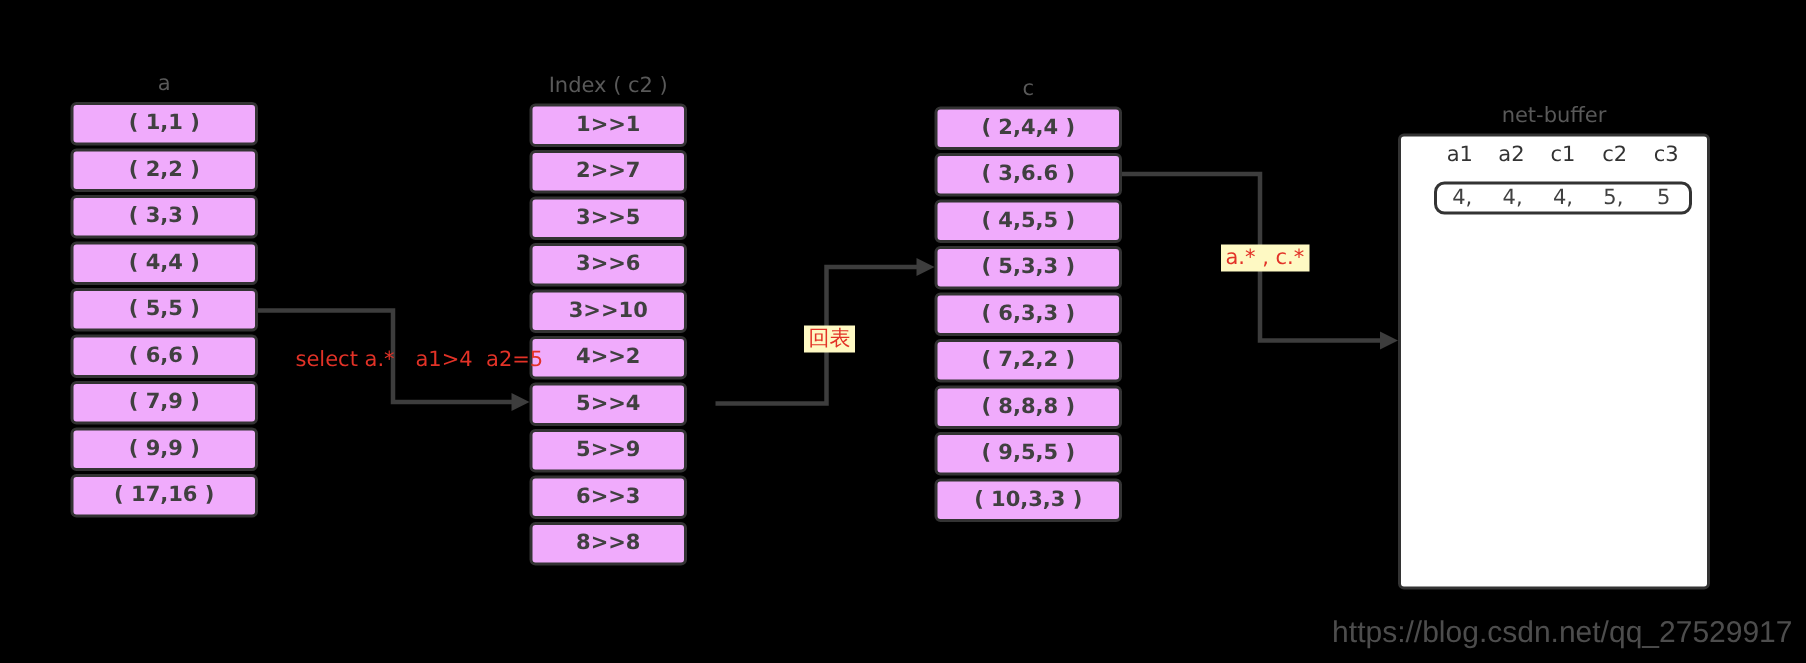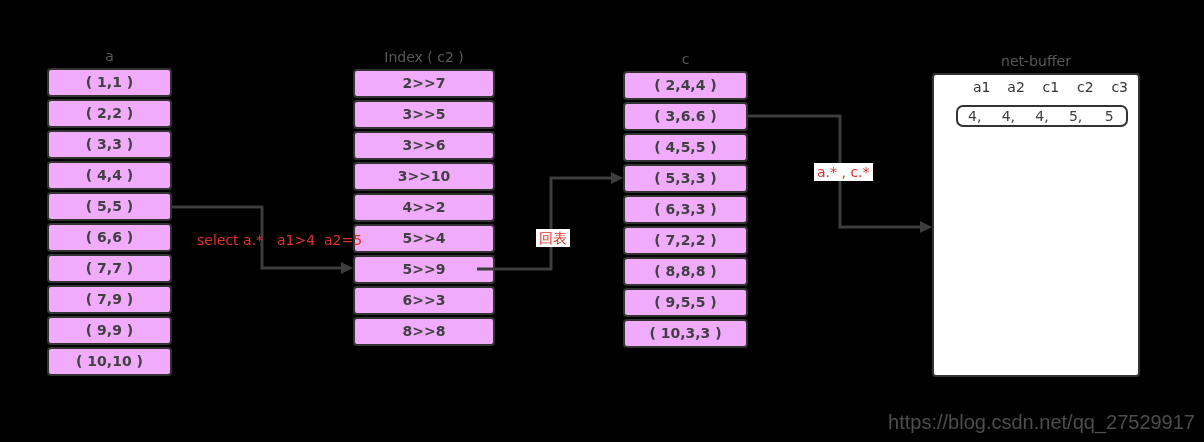--- a/index.html
+++ b/index.html
@@ -4,26 +4,26 @@
 <style>
   html,body{margin:0;padding:0;background:#000;}
   .canvas{position:relative;width:1204px;height:442px;background:#000;
           font-family:"DejaVu Sans",sans-serif;overflow:hidden;}
   .col{position:absolute;z-index:1;}
   .col-header{text-align:center;color:#595959;font-size:14px;height:19px;line-height:19px;margin-bottom:2px;}
   .cell{box-sizing:border-box;height:29px;margin-bottom:2px;background:#f0abfc;border:2px solid #333;
         border-radius:4px;text-align:center;line-height:25px;font-size:14px;color:#404040;font-weight:bold;}
   .arrows{position:absolute;left:0;top:0;z-index:2;pointer-events:none;}
   .red-label{position:absolute;z-index:3;color:#e23227;font-size:14px;line-height:16px;white-space:pre;}
-  .onwhite{background:#ffffff;padding:1px 3px;}
+  .onwhite{background:#fef9c3;padding:1px 3px;}
   .nb{position:absolute;z-index:1;}
   .nb-box{box-sizing:border-box;position:relative;width:208px;height:304px;background:#fff;
           border:2px solid #333;border-radius:4px;}
   .nb-headers{position:absolute;left:22px;top:4px;width:172px;display:flex;}
-  .nb-hcell{flex:1;text-align:right;font-size:14px;color:#333;}
+  .nb-hcell{flex:1;text-align:center;font-size:14px;color:#333;}
   .nb-values{position:absolute;left:22px;top:30px;width:172px;height:22px;box-sizing:border-box;
              border:2px solid #333;border-radius:7px;display:flex;align-items:center;background:#fff;}
   .nb-vcell{flex:1;text-align:center;font-size:14px;color:#404040;}
   .watermark{position:absolute;right:9px;bottom:8px;color:#4d4d4d;font-size:20px;z-index:1;
              font-family:"Liberation Sans",sans-serif;}
 </style>
 </head>
 <body>
 
 <div class="canvas">
@@ -41,30 +41,30 @@
 
   <div class="col" style="left:47px;top:47px;width:125px">
     <div class="col-header">a</div>
     <div>
         <div class="cell">( 1,1 )</div>
         <div class="cell">( 2,2 )</div>
         <div class="cell">( 3,3 )</div>
         <div class="cell">( 4,4 )</div>
         <div class="cell">( 5,5 )</div>
         <div class="cell">( 6,6 )</div>
-        <div class="cell">( 7,7 )</div>
         <div class="cell">( 7,9 )</div>
         <div class="cell">( 9,9 )</div>
-        <div class="cell">( 10,10 )</div>
+        <div class="cell">( 17,16 )</div>
       </div>
   </div>
 
-  <div class="col" style="left:353px;top:48px;width:142px">
+  <div class="col" style="left:353px;top:48px;width:105px">
     <div class="col-header">Index ( c2 )</div>
     <div>
+        <div class="cell">1&gt;&gt;1</div>
         <div class="cell">2&gt;&gt;7</div>
         <div class="cell">3&gt;&gt;5</div>
         <div class="cell">3&gt;&gt;6</div>
         <div class="cell">3&gt;&gt;10</div>
         <div class="cell">4&gt;&gt;2</div>
         <div class="cell">5&gt;&gt;4</div>
         <div class="cell">5&gt;&gt;9</div>
         <div class="cell">6&gt;&gt;3</div>
         <div class="cell">8&gt;&gt;8</div>
       </div>
@@ -78,21 +78,21 @@
         <div class="cell">( 4,5,5 )</div>
         <div class="cell">( 5,3,3 )</div>
         <div class="cell">( 6,3,3 )</div>
         <div class="cell">( 7,2,2 )</div>
         <div class="cell">( 8,8,8 )</div>
         <div class="cell">( 9,5,5 )</div>
         <div class="cell">( 10,3,3 )</div>
       </div>
   </div>
 
-  <div class="nb" style="left:932px;top:52px;width:208px">
+  <div class="nb" style="left:932px;top:68px;width:208px">
     <div class="col-header">net-buffer</div>
     <div class="nb-box">
       <div class="nb-headers">
           <div class="nb-hcell">a1</div>
           <div class="nb-hcell">a2</div>
           <div class="nb-hcell">c1</div>
           <div class="nb-hcell">c2</div>
           <div class="nb-hcell">c3</div>
         </div>
       <div class="nb-values">
@@ -100,17 +100,17 @@
           <div class="nb-vcell">4,</div>
           <div class="nb-vcell">4,</div>
           <div class="nb-vcell">5,</div>
           <div class="nb-vcell">5</div>
         </div>
     </div>
   </div>
 
   <span class="red-label" style="left:197px;top:232px">select a.*</span>
   <span class="red-label" style="left:277px;top:232px">a1&gt;4  a2=5</span>
-  <span class="red-label onwhite" style="left:536px;top:229px">回表</span>
+  <span class="red-label onwhite" style="left:536px;top:217px">回表</span>
   <span class="red-label onwhite" style="left:814px;top:163px">a.* , c.*</span>
 
   <div class="watermark">https://blog.csdn.net/qq_27529917</div>
 </div>
 
 </body></html>

